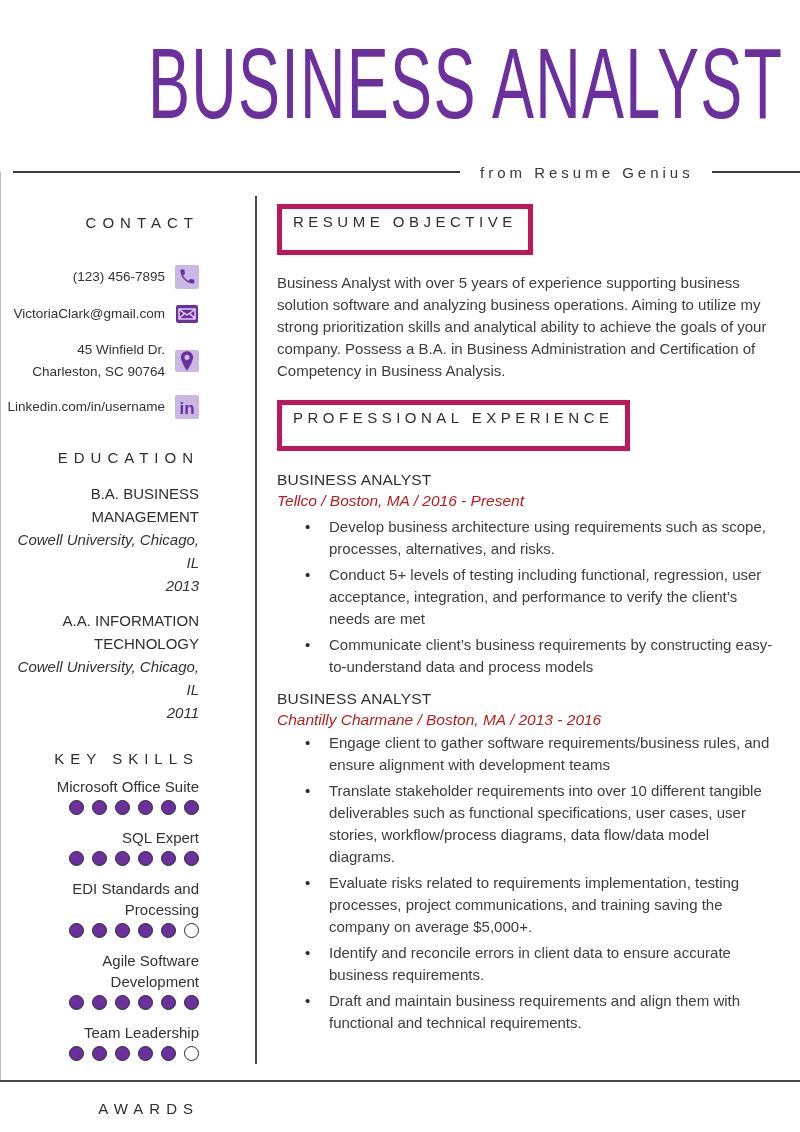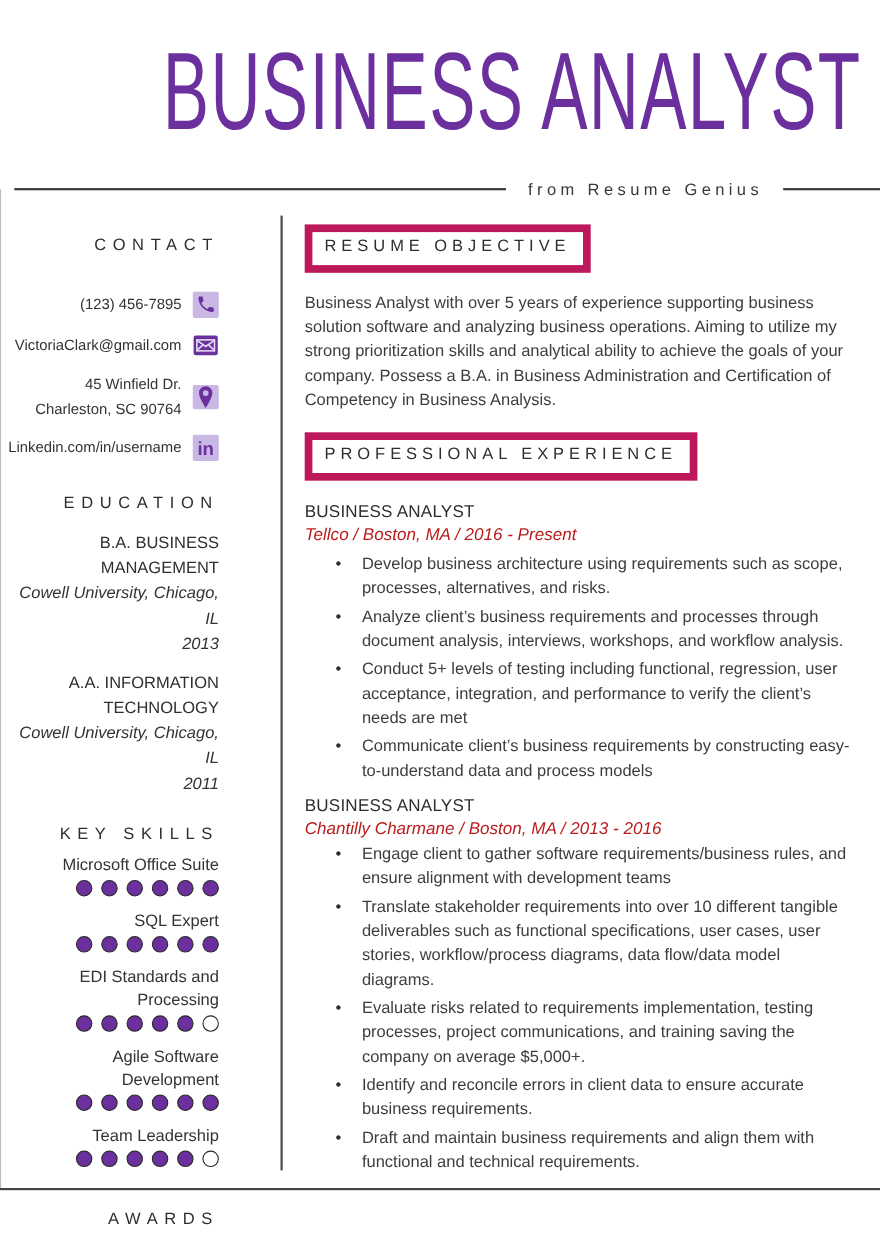--- a/index.html
+++ b/index.html
@@ -48,21 +48,21 @@
   .dots { margin-top:3px; height:18px; display:flex; justify-content:flex-end; }
   .dot { width:15px; height:15px; border-radius:50%; border:1.6px solid #2b2b2b; background:#fff; margin-left:8px; }
   .dot.filled { background:#6b2f9e; }
 
   .awards-h { margin-top:36px; }
   .award { margin-top:15px; text-align:right; line-height:23px; }
   .award-title { font-size:15px; color:#2f2f2f; }
 
   
   .main { position:absolute; left:257px; top:172px; width:543px; padding:32px 25px 0 20px; }
-  .box-h { display:inline-block; border:7px solid #be185d; padding:4px 11px 9px 11px;
+  .box-h { display:inline-block; border:5px solid #be185d; padding:4px 11px 20px 11px;
            font-size:15px; font-weight:400; letter-spacing:4.5px; color:#2e2e2e; background:#fff; }
   .objective-text { margin-top:17px; font-size:15px; line-height:22px; color:#3d3d3d; }
   .exp-h { margin-top:18px; }
   .job { margin-top:20px; }
   .job-title { font-size:15.5px; color:#2f2f2f; letter-spacing:0.2px; }
   .job-meta { font-size:15.5px; font-style:italic; color:#b91c1c; margin-top:3px; }
   .job ul { list-style:none; margin-top:6px; }
   .job li { position:relative; padding-left:52px; font-size:15px; line-height:22px; color:#3d3d3d; margin-bottom:4px; }
   .job li::before { content:"\2022"; position:absolute; left:28px; top:0; font-size:15px; color:#2b2b2b; }
   .job2 { margin-top:12px; }
@@ -214,21 +214,20 @@
     <h2 class="box-h">RESUME OBJECTIVE</h2>
     <p class="objective-text">Business Analyst with over 5 years of experience supporting business solution software and analyzing business operations. Aiming to utilize my strong prioritization skills and analytical ability to achieve the goals of your company. Possess a B.A. in Business Administration and Certification of Competency in Business Analysis.</p>
 
     <h2 class="box-h exp-h">PROFESSIONAL EXPERIENCE</h2>
 
     <section class="job">
       <div class="job-title">BUSINESS ANALYST</div>
       <div class="job-meta">Tellco / Boston, MA / 2016 - Present</div>
       <ul>
         <li>Develop business architecture using requirements such as scope, processes, alternatives, and risks.</li>
-        <li>Analyze client’s business requirements and processes through document analysis, interviews, workshops, and workflow analysis.</li>
         <li>Conduct 5+ levels of testing including functional, regression, user acceptance, integration, and performance to verify the client’s needs are met</li>
         <li>Communicate client’s business requirements by constructing easy- to-understand data and process models</li>
       </ul>
     </section>
 
     <section class="job job2">
       <div class="job-title">BUSINESS ANALYST</div>
       <div class="job-meta">Chantilly Charmane / Boston, MA / 2013 - 2016</div>
       <ul>
         <li>Engage client to gather software requirements/business rules, and ensure alignment with development teams</li>

